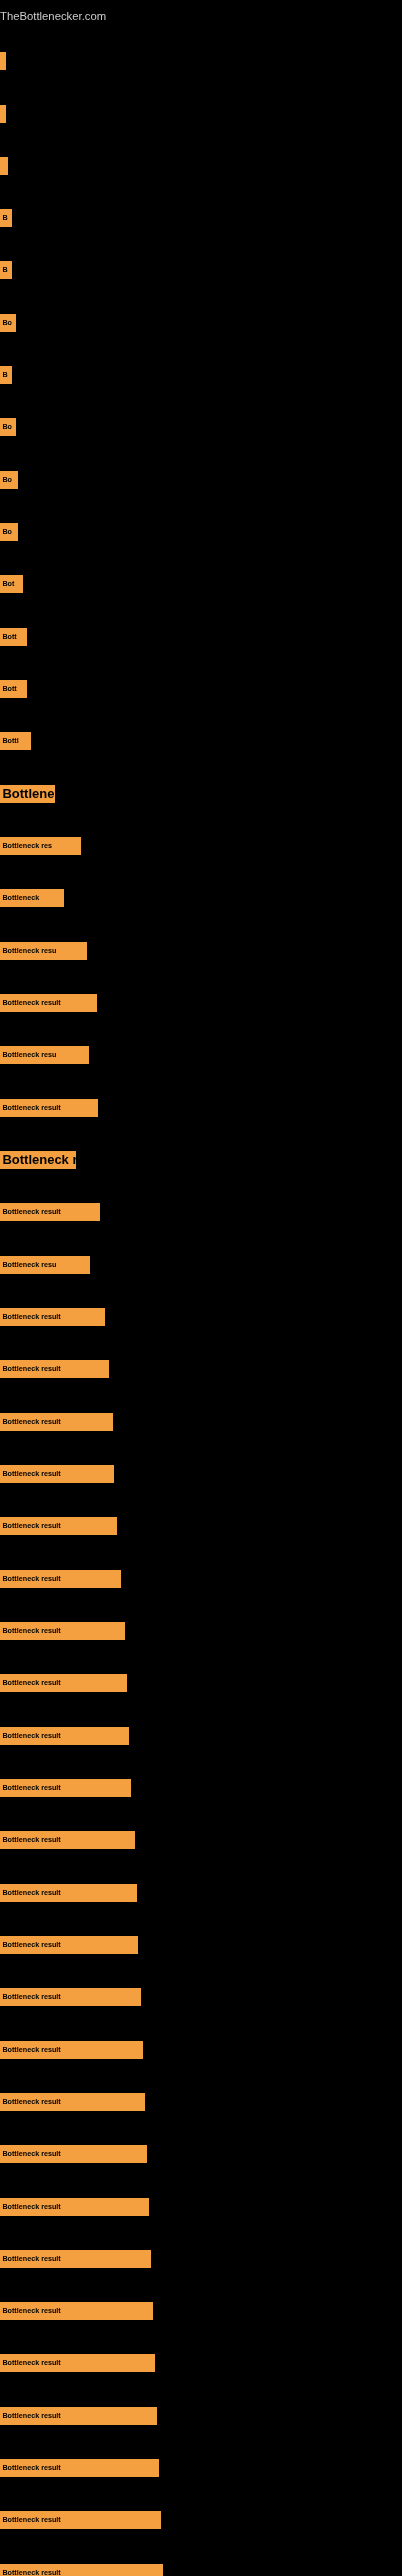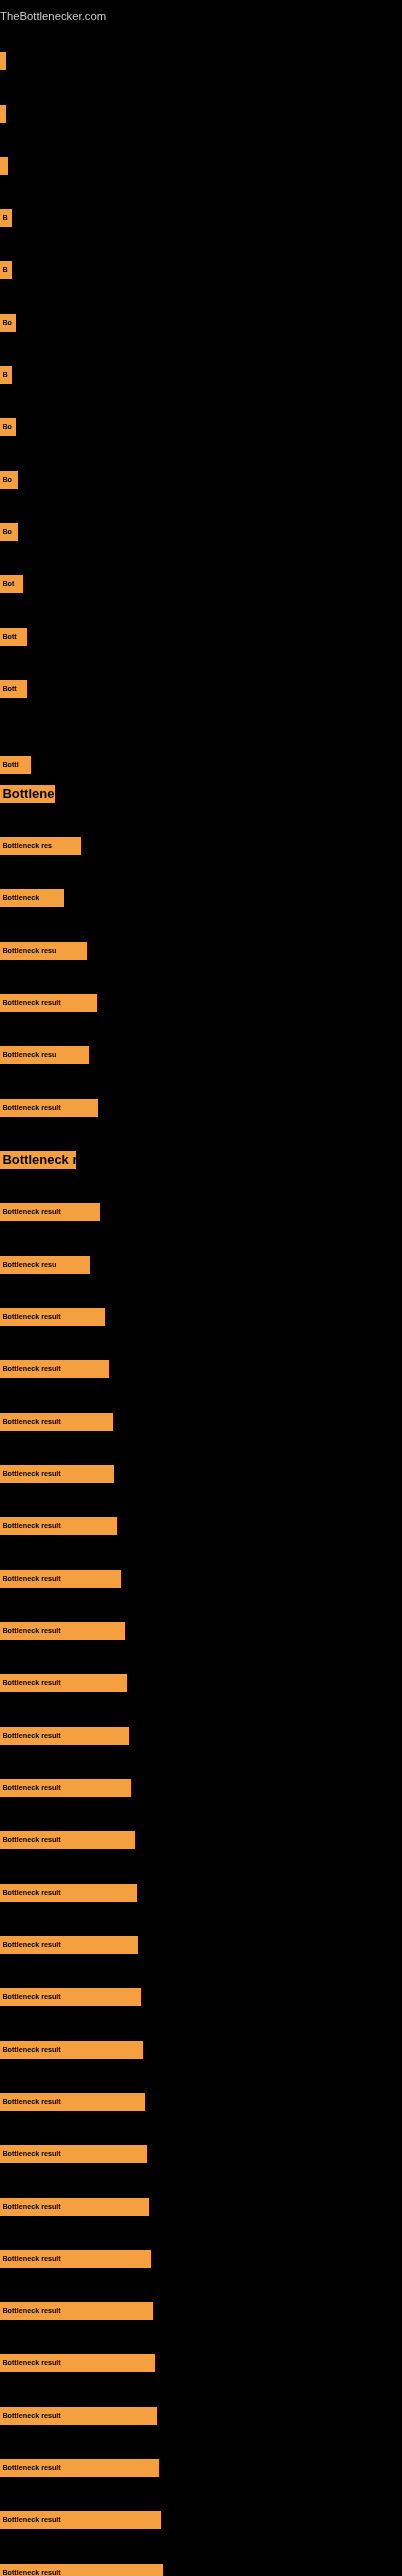--- a/index.html
+++ b/index.html
@@ -117,21 +117,21 @@
     <div style="position: absolute; top: 604px; left: 0px; width: 403px; height: 44px;">
       <div class="bar-label" style="width: 26.6px; min-width: 26.6px; max-width: 26.6px; font-size: 7.2px;">
         <span>Bott</span>
       </div>
     </div>
     <div style="position: absolute; top: 656px; left: 0px; width: 403px; height: 44px;">
       <div class="bar-label" style="width: 26.6px; min-width: 26.6px; max-width: 26.6px; font-size: 7.2px;">
         <span>Bott</span>
       </div>
     </div>
-    <div style="position: absolute; top: 708px; left: 0px; width: 403px; height: 44px; margin-top: 24px;">
+    <div style="position: absolute; top: 708px; left: 0px; width: 403px; height: 44px;">
       <div class="bar-label" style="width: 31px; min-width: 31px; max-width: 31px; font-size: 7.2px;">
         <span>Bottl</span>
       </div>
     </div>
     <div style="position: absolute; top: 761px; left: 0px; width: 403px; height: 44px;">
       <div class="bar-label" style="width: 55px; min-width: 55px; max-width: 55px; font-size: 13px;">
         <span>Bottlenec</span>
       </div>
     </div>
     <div style="position: absolute; top: 813px; left: 0px; width: 338px; height: 44px;">

